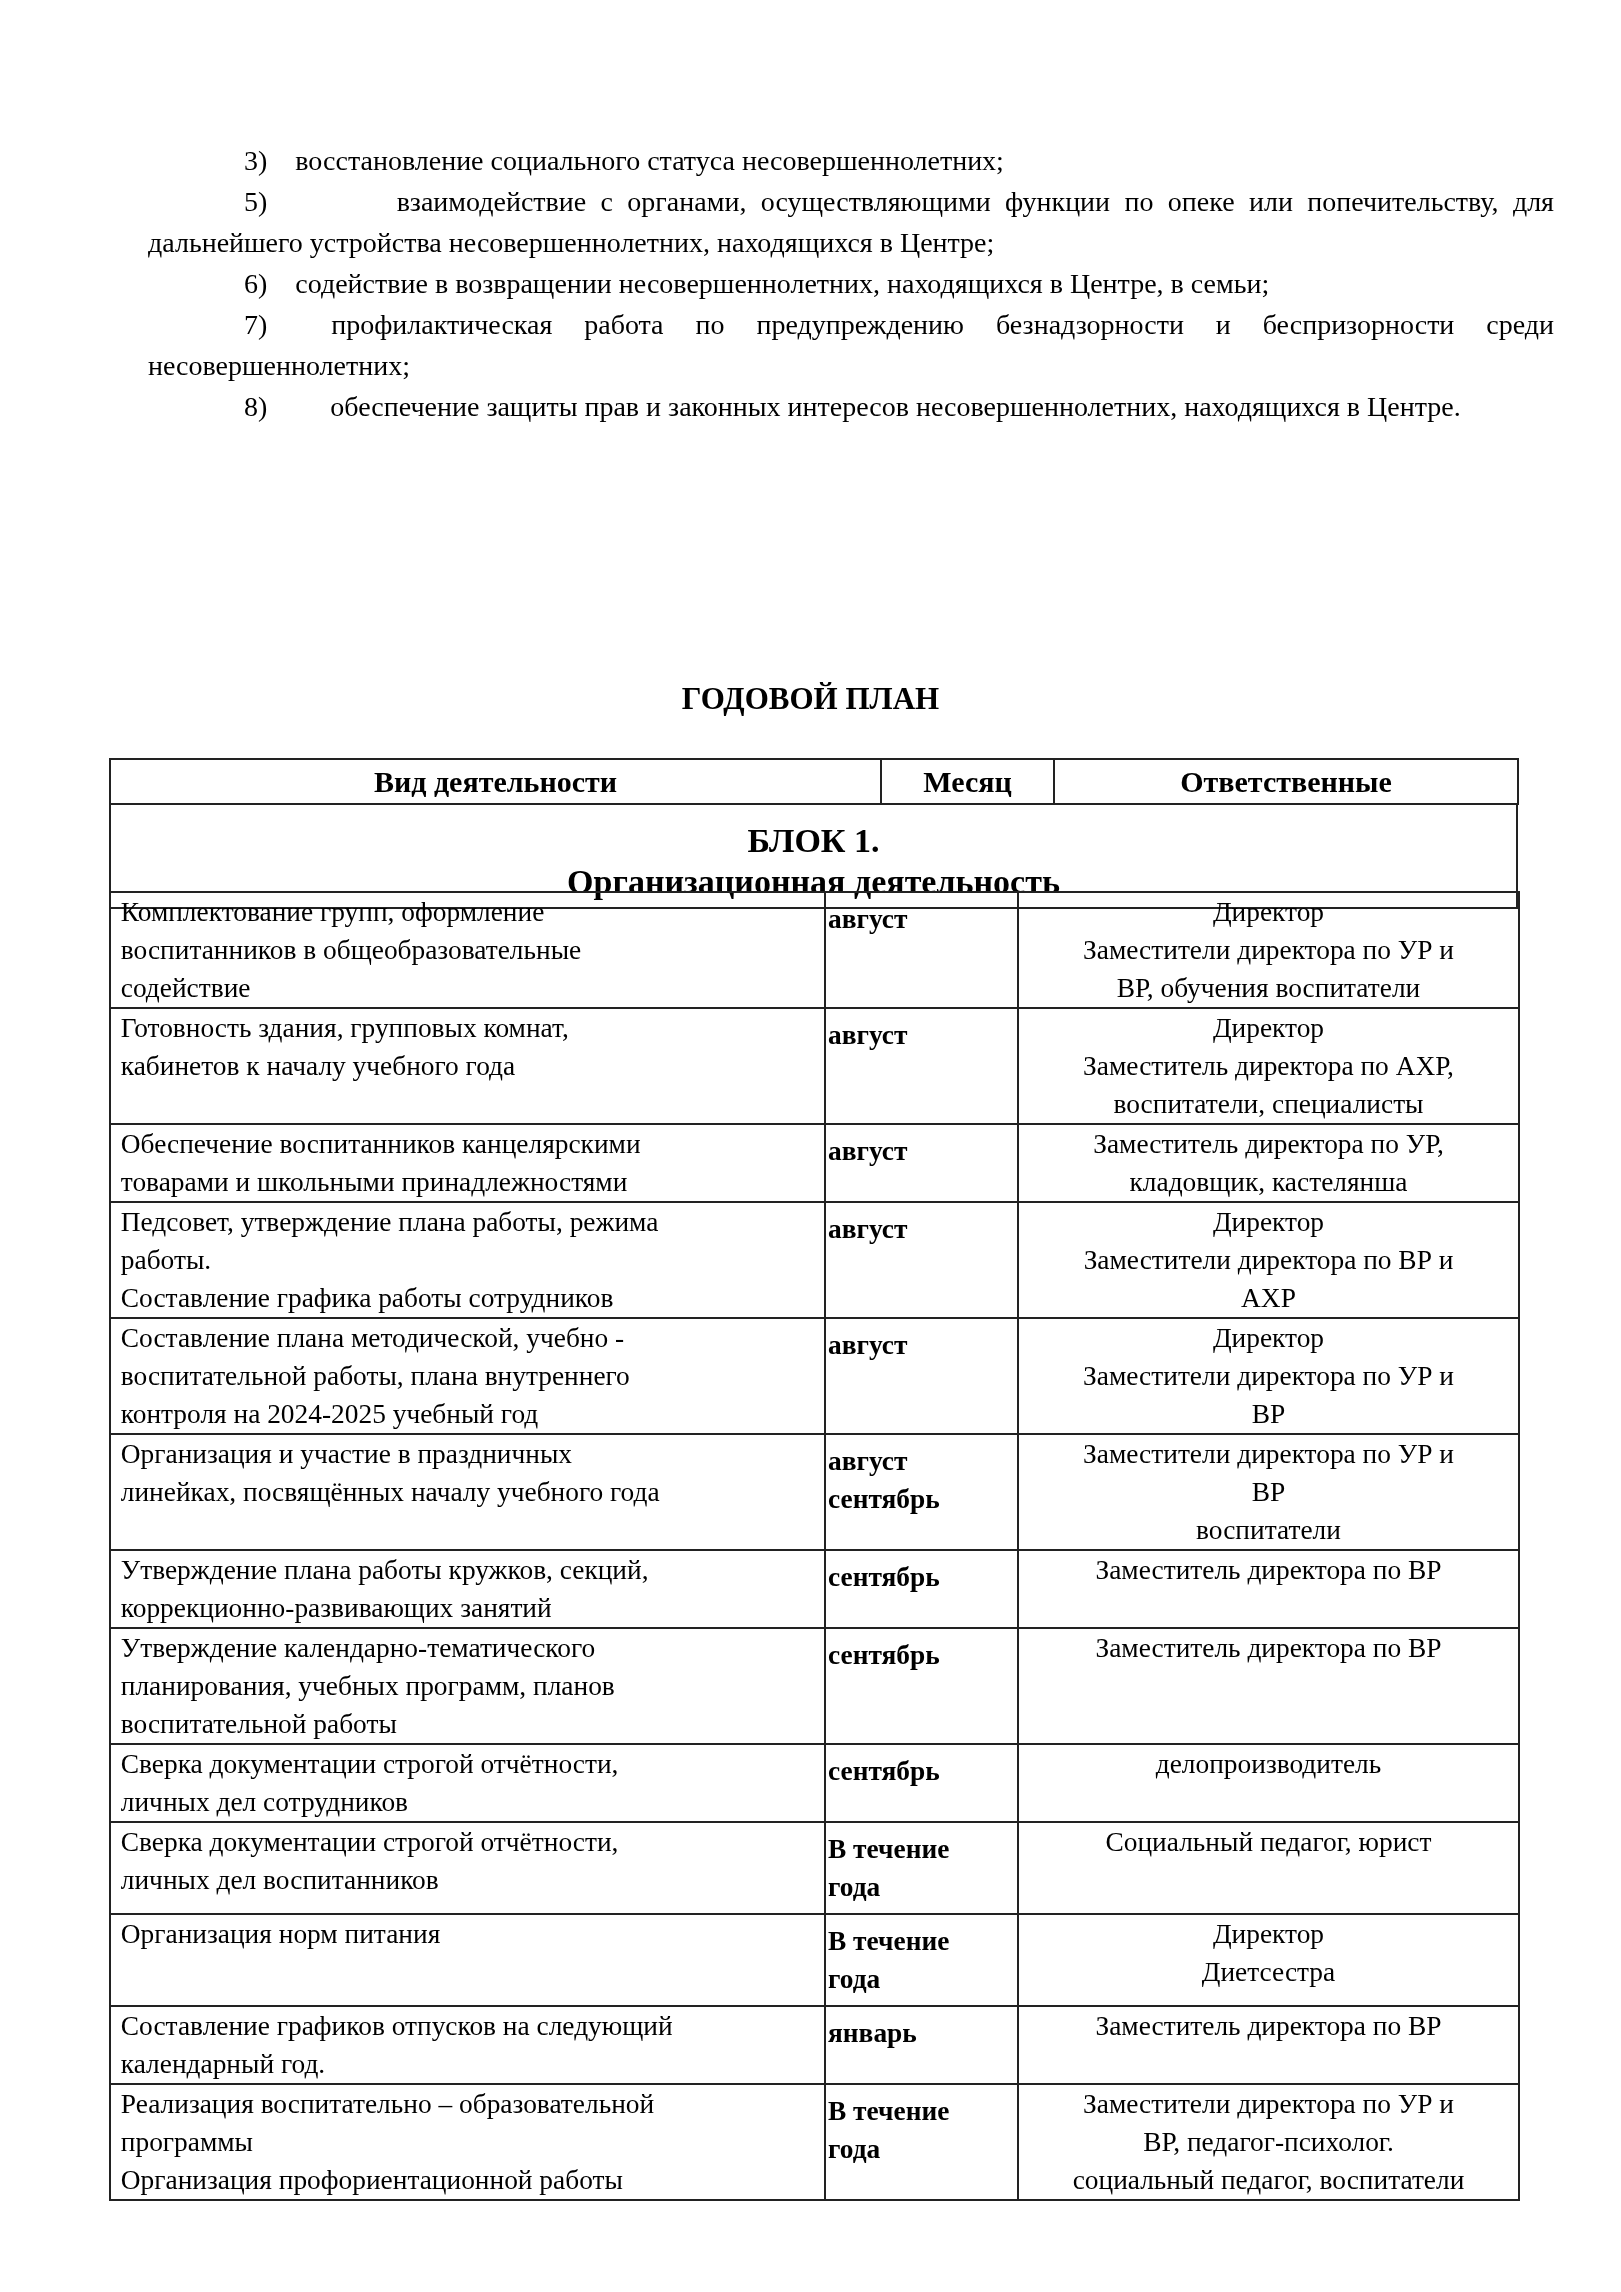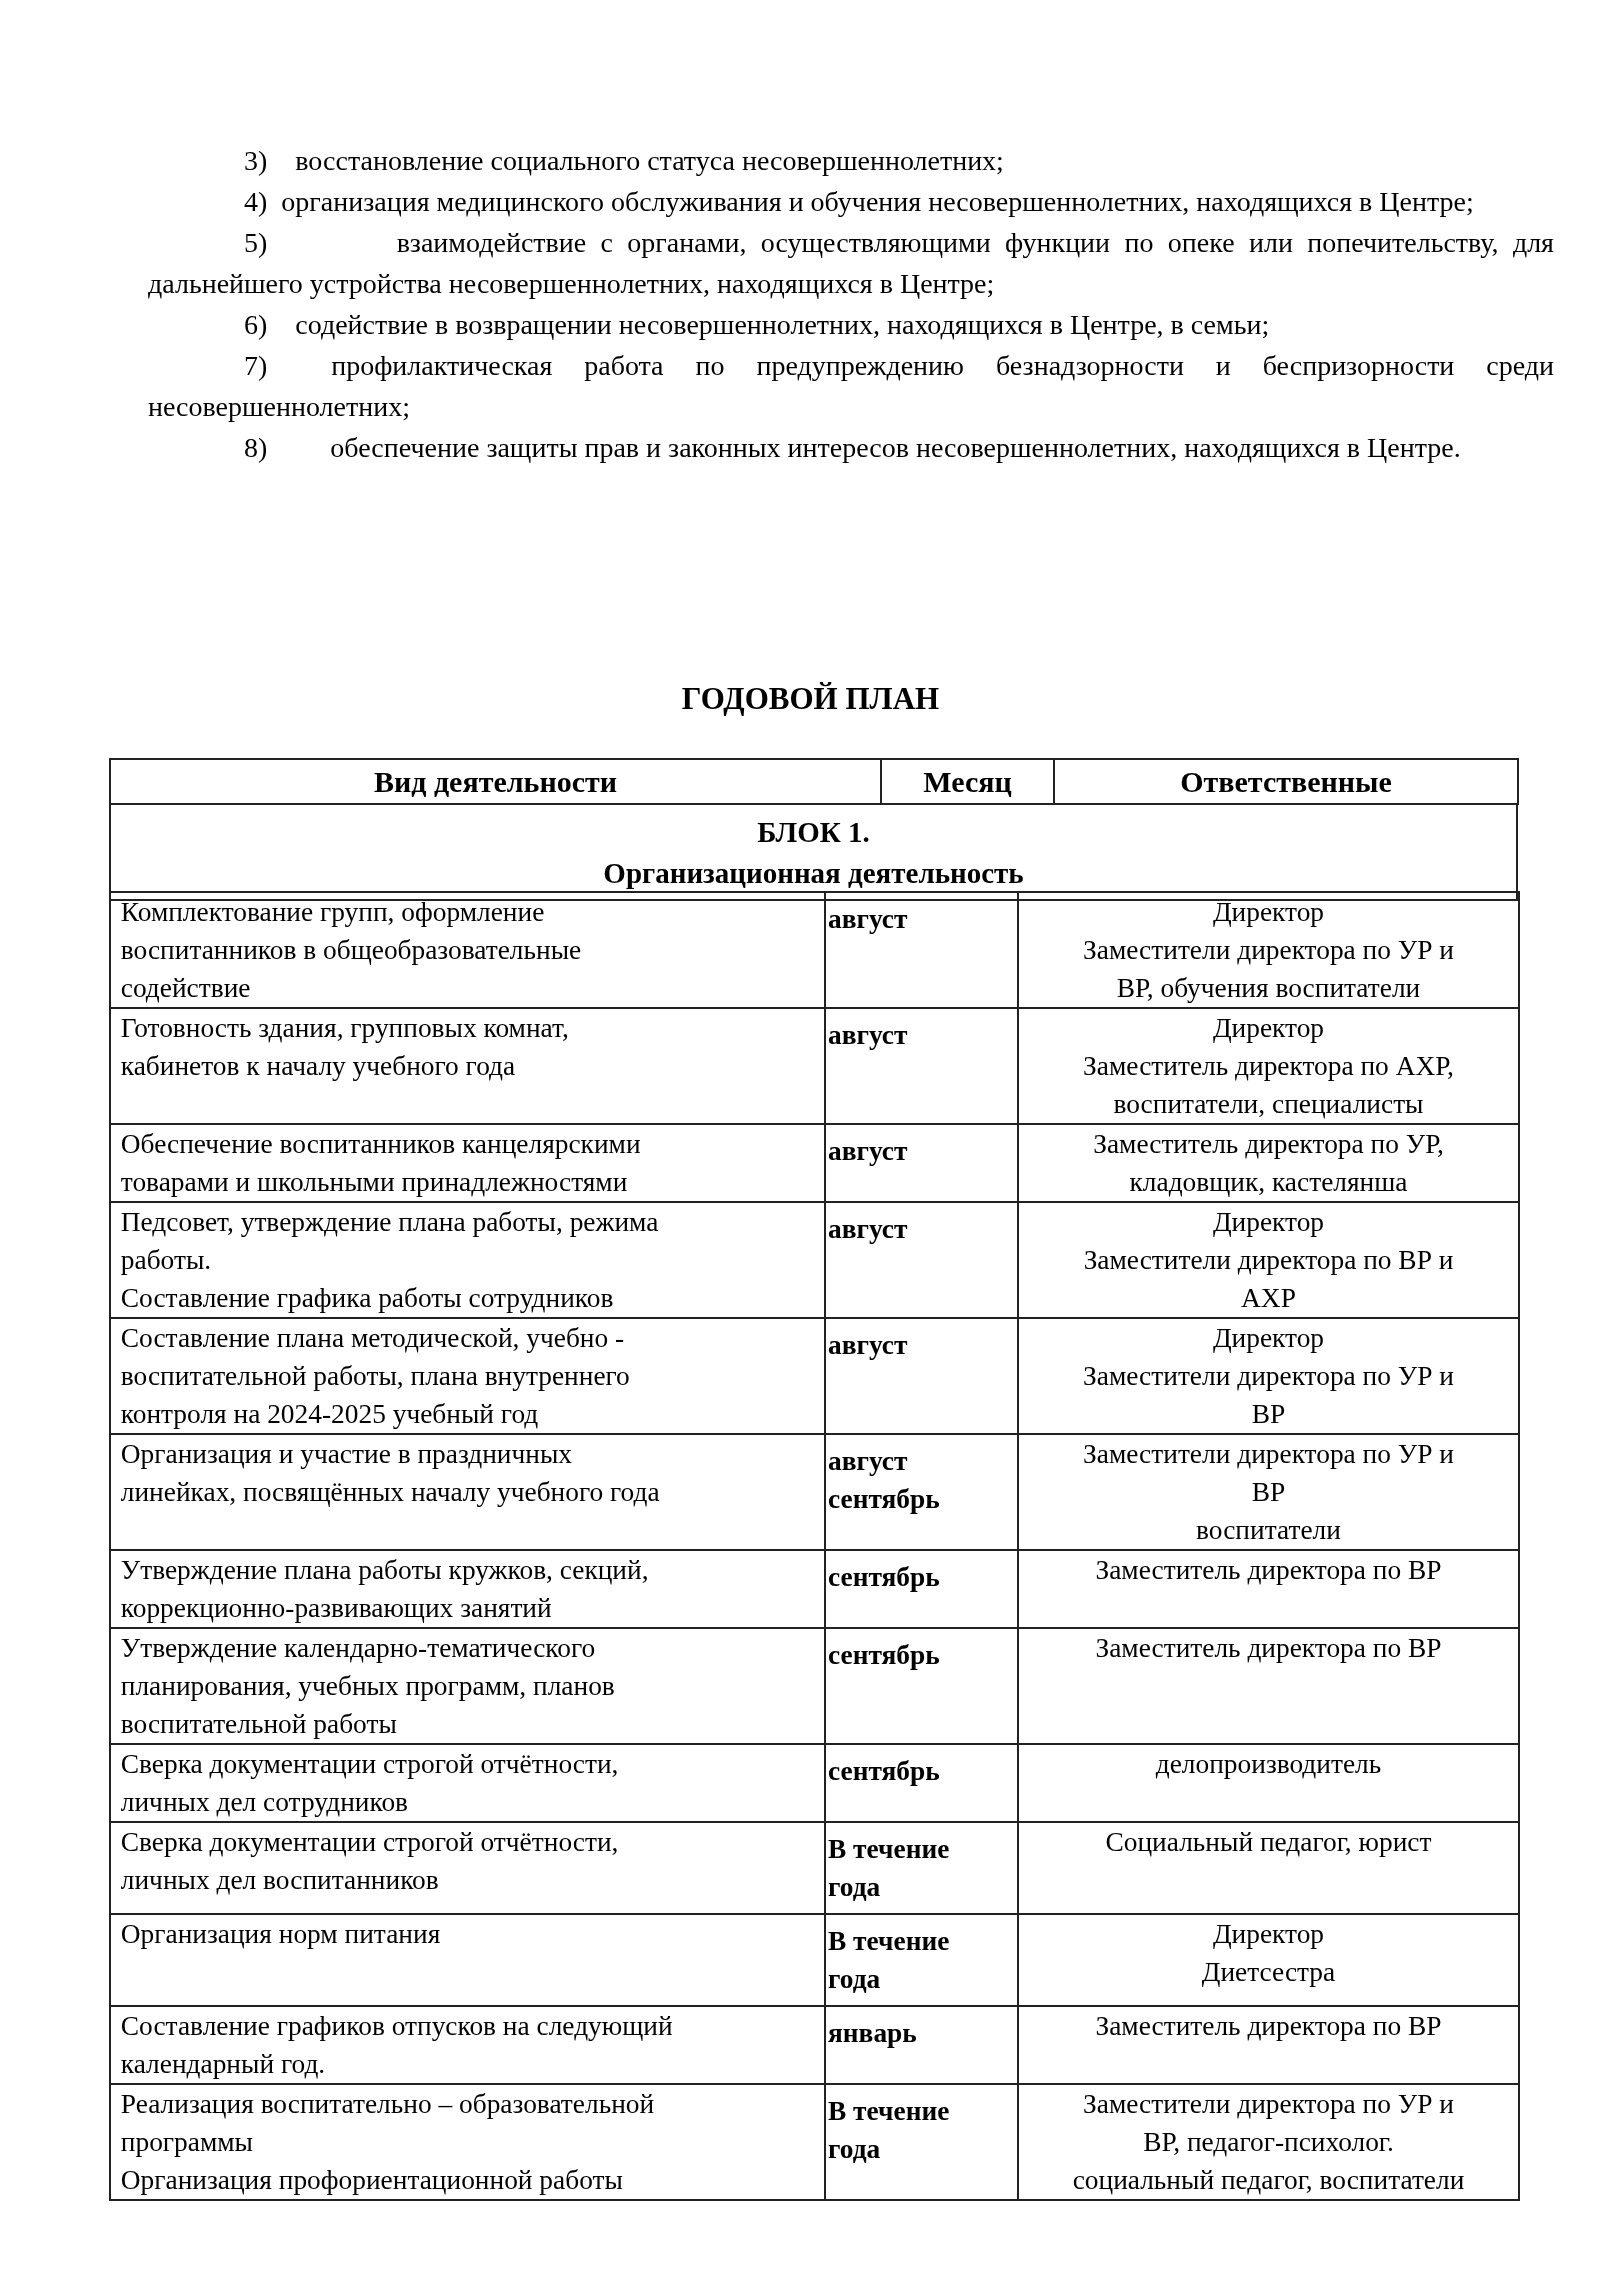--- a/index.html
+++ b/index.html
@@ -25,42 +25,41 @@
   .hdr-table {
     position: absolute; left: 109px; top: 758px; width: 1408px;
     border-collapse: collapse; table-layout: fixed;
     font-size: 30px; font-weight: bold; padding-left: 28px;
   }
   .hdr-table td { border: 2px solid #222; text-align: center; height: 43px; padding: 0; line-height: 43px; }
 
   .block-row {
     position: absolute; left: 109px; top: 803px; width: 1405px; height: 87px;
     border: 2px solid #222; border-top: none; text-align: center;
-    font-size: 29px; font-weight: bold; line-height: 41px; padding-top: 9px;
+    font-size: 34px; font-weight: bold; line-height: 41px; padding-top: 17px;
   }
 
   .body-table {
     position: absolute; left: 109px; top: 891px; width: 1408px;
     border-collapse: collapse; table-layout: fixed;
     font-size: 27.4px; line-height: 38px;
   }
   .body-table td { border: 2px solid #222; vertical-align: top; padding: 0 9.8px; }
   .body-table td.act { text-align: left; }
   .body-table td.mon { font-weight: bold; padding: 7px 2px; }
   .body-table td.resp { text-align: center; padding: 0 3.9px; }
   .line { display: block; white-space: nowrap; }
 </style>
 </head>
 <body>
 
 <div class="page">
 
   <div class="intro">
     <p><span class="num">3)</span>&nbsp;&nbsp;&nbsp; <span>восстановление социального статуса несовершеннолетних;</span></p>
-    <p><span class="num">4)</span>&nbsp; <span>организация  медицинского обслуживания и обучения несовершеннолетних, находящихся в Центре;</span></p>
     <p><span class="num">5)</span>&nbsp;&nbsp;&nbsp;&nbsp;&nbsp;&nbsp;&nbsp;&nbsp; <span>взаимодействие с органами, осуществляющими функции по опеке или попечительству, для дальнейшего устройства несовершеннолетних, находящихся в Центре;</span></p>
     <p><span class="num">6)</span>&nbsp;&nbsp;&nbsp; <span>содействие в возвращении несовершеннолетних, находящихся в Центре, в семьи;</span></p>
     <p><span class="num">7)</span>&nbsp; <span>профилактическая работа по предупреждению безнадзорности и беспризорности среди несовершеннолетних;</span></p>
     <p><span class="num">8)</span>&nbsp;&nbsp;&nbsp;&nbsp;&nbsp;&nbsp;&nbsp;&nbsp; <span>обеспечение защиты прав и законных интересов несовершеннолетних, находящихся в Центре.</span></p>
   </div>
 
   <div class="title">ГОДОВОЙ ПЛАН</div>
 
   <table class="hdr-table">
     <colgroup>

